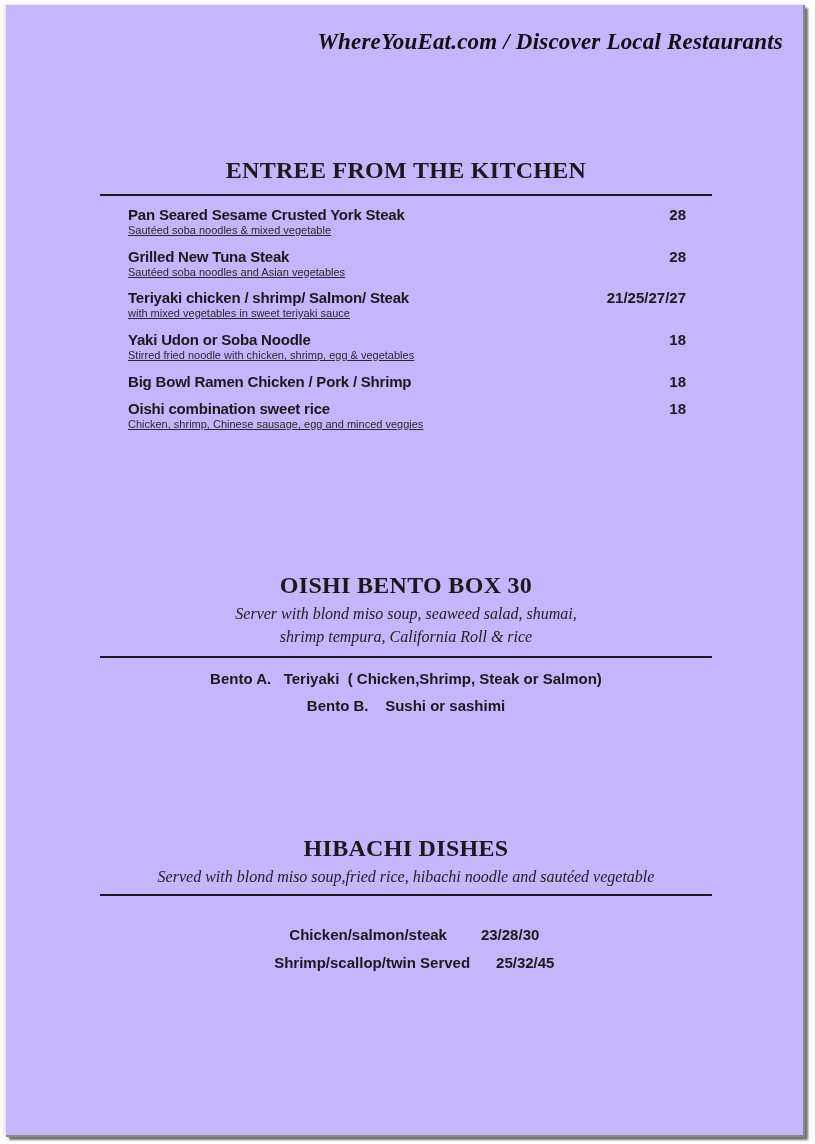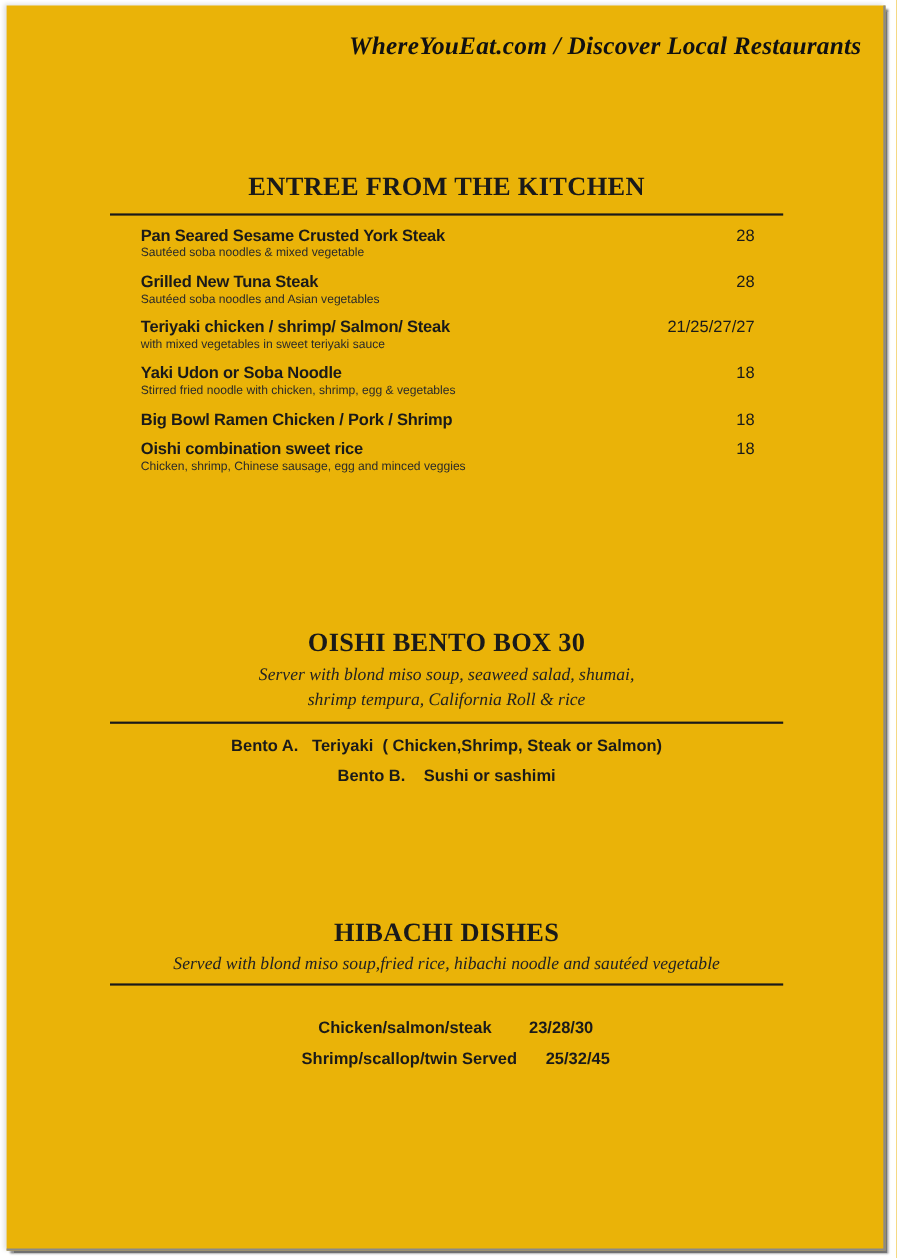--- a/index.html
+++ b/index.html
@@ -2,21 +2,21 @@
 <html><head>
 <meta charset="utf-8">
 <style>
   html, body { margin: 0; padding: 0; }
   body {
     width: 815px; height: 1144px; background: #ffffff; position: relative; overflow: hidden;
     font-family: "Liberation Sans", sans-serif;
   }
   .page {
     position: absolute; left: 6px; top: 5px; width: 799px; height: 1132px;
-    background: #eab308;
+    background: #c4b5fd;
     box-shadow: 3px 3px 2px rgba(0,0,0,0.55), -2px -1px 4px rgba(0,0,0,0.12);
     border-right: 2px solid #8a8a8a; border-bottom: 2px solid #8a8a8a;
     box-sizing: border-box;
   }
   .site-header {
     position: absolute; left: 0; right: 20px; top: 24px; text-align: right;
     font-family: "Liberation Serif", serif; font-style: italic; font-weight: bold;
     font-size: 23px; color: #111; letter-spacing: 0.2px;
   }
   .section-title {
@@ -25,22 +25,22 @@
     letter-spacing: 0.3px;
   }
   .section-sub {
     position: absolute; left: 94px; width: 612px; text-align: center;
     font-family: "Liberation Serif", serif; font-style: italic; font-size: 16px; color: #222;
     line-height: 23px;
   }
   .rule { position: absolute; left: 94px; width: 612px; height: 2px; background: #1a1a1a; }
   .item { position: absolute; left: 122px; width: 558px; }
   .item-name { font-weight: bold; font-size: 15px; color: #1a1a1a; letter-spacing: -0.2px; }
-  .item-desc { font-size: 11px; color: #2a2a2a; margin-top: 1px; }
-  .item-price { position: absolute; right: 0; top: 0; font-weight: normal; font-size: 15px; color: #1a1a1a; }
+  .item-desc { font-size: 11px; color: #2a2a2a; margin-top: 1px; text-decoration: underline; }
+  .item-price { position: absolute; right: 0; top: 0; font-weight: bold; font-size: 15px; color: #1a1a1a; }
   .center-line {
     position: absolute; left: 94px; width: 612px; text-align: center;
     font-weight: bold; font-size: 15px; color: #1a1a1a; white-space: pre;
   }
 </style>
 </head>
 <body>
 
 <div class="page">
 

